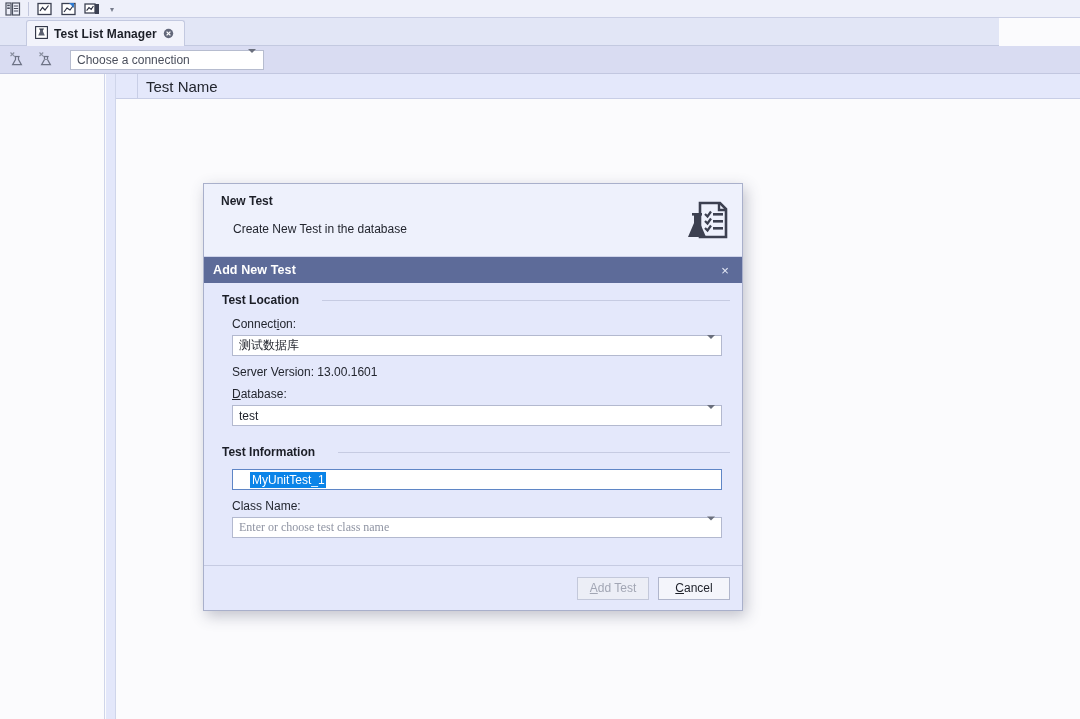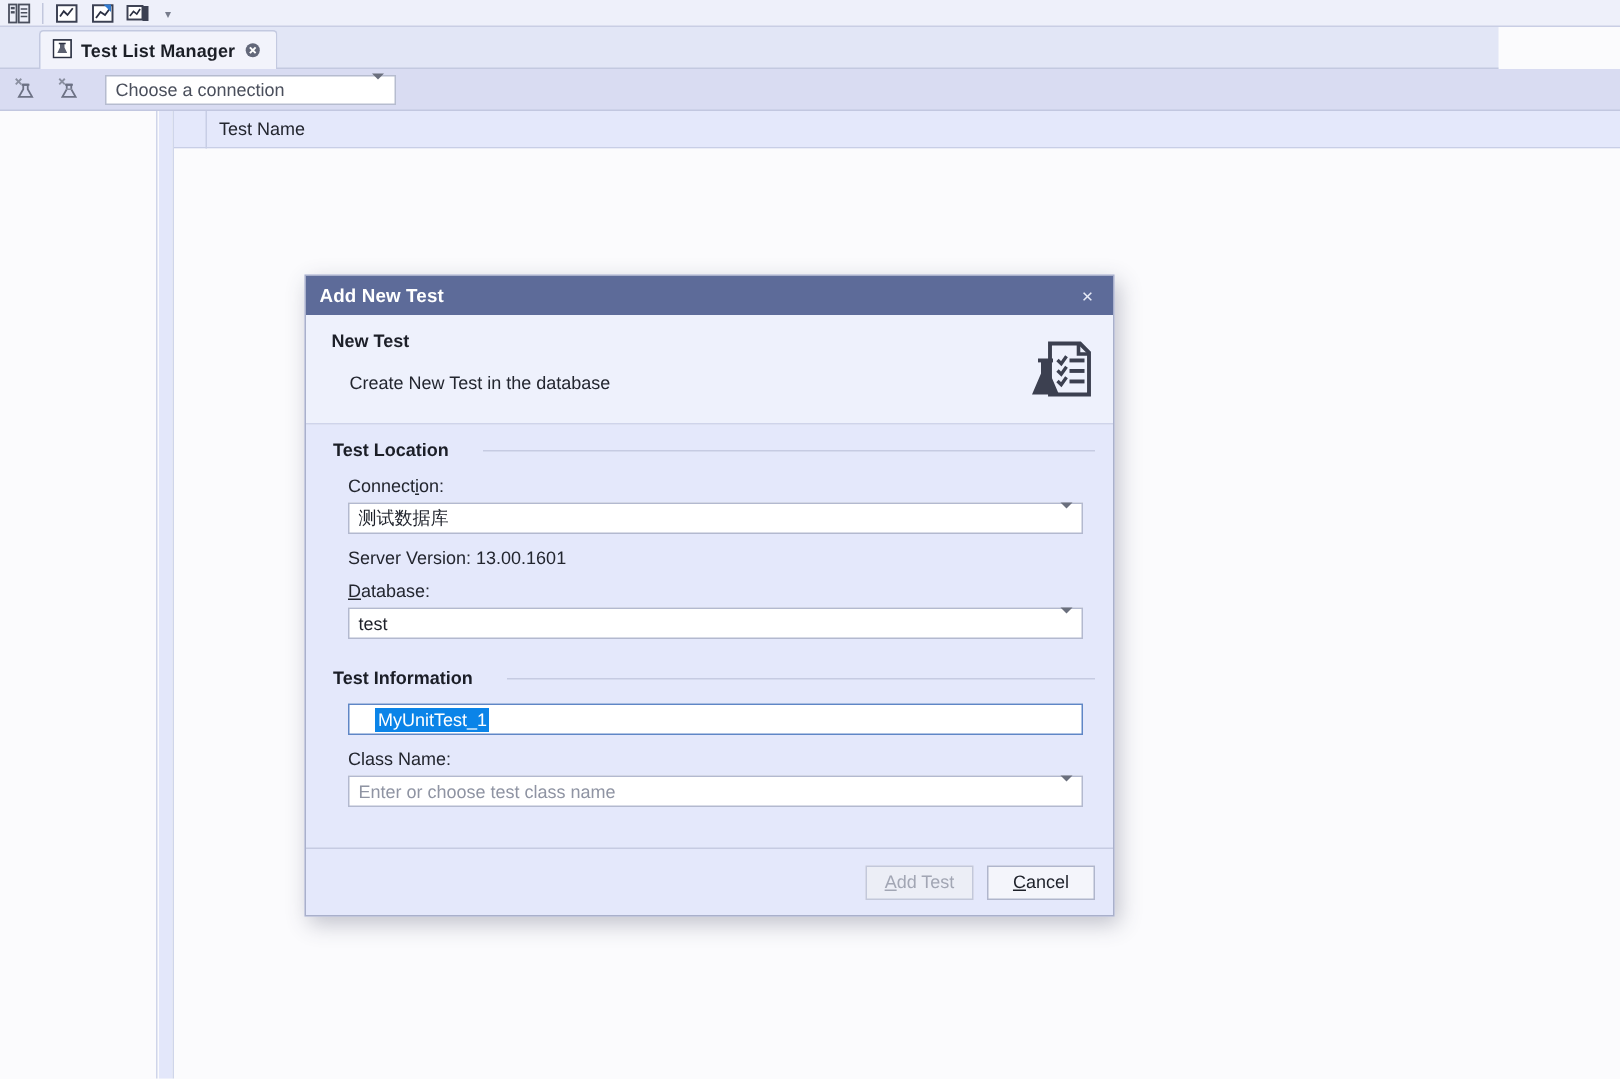--- a/index.html
+++ b/index.html
@@ -164,21 +164,21 @@
     display: flex;
     align-items: center;
   }
   .gh-cell {
     height: 25px;
     display: flex;
     align-items: center;
     padding-left: 8px;
     box-sizing: border-box;
     border-right: 1px solid #c8cee6;
-    font-size: 12px;
+    font-size: 15px;
     color: #23262f;
   }
   .gh-cell.narrow { width: 22px; padding: 0; }
   .gh-cell.wide { flex: 1; border-right: none; }
   #grid-body { height: 620px; background: #fbfbfd; }
 
   
   #dialog {
     position: absolute;
     left: 203px; top: 183px;
@@ -287,21 +287,21 @@
     padding-left: 6px;
     font-size: 12px;
     color: #1d2029;
     margin-bottom: 9px;
   }
   .combo .arrow {
     position: absolute;
     right: 6px; top: 50%;
     transform: translateY(-50%);
   }
-  .combo.placeholder { color: #8f94a3; }
+  .combo.placeholder { color: #8f94a3; font-family: Liberation Serif, serif; }
   .textbox {
     height: 21px;
     background: #ffffff;
     border: 1px solid #5f86c6;
     box-sizing: border-box;
     display: flex;
     align-items: center;
     padding-left: 17px;
     font-size: 12px;
     color: #1d2029;
@@ -434,43 +434,43 @@
 
 <div id="grid-area">
   <div id="grid-header">
     <div class="gh-cell narrow"></div>
     <div class="gh-cell wide">Test Name</div>
   </div>
   <div id="grid-body"></div>
 </div>
 
 <div id="dialog">
-
-  <div id="dlg-titlebar">
-    <span id="dlg-title">Add New Test</span>
-    <span id="dlg-close">×</span>
-  </div>
 
   <div id="dlg-banner">
     <div id="banner-title">New Test</div>
     <div id="banner-sub">Create New Test in the database</div>
     <div id="banner-icon">
       <svg width="46" height="46" viewBox="0 0 46 46">
         <path d="M16 6 L36 6 L42 12 L42 40 L16 40 Z" fill="none" stroke="#3c4050" stroke-width="2.6"></path>
         <path d="M35 6 L35 13 L42 13" fill="none" stroke="#3c4050" stroke-width="2.4"></path>
         <rect x="29" y="16" width="10" height="2.6" fill="#3c4050"></rect>
         <rect x="29" y="23" width="10" height="2.6" fill="#3c4050"></rect>
         <rect x="29" y="30" width="10" height="2.6" fill="#3c4050"></rect>
         <polyline points="21,17 23.5,19.5 27,14.5" fill="none" stroke="#3c4050" stroke-width="2.2"></polyline>
         <polyline points="21,24 23.5,26.5 27,21.5" fill="none" stroke="#3c4050" stroke-width="2.2"></polyline>
         <polyline points="21,31 23.5,33.5 27,28.5" fill="none" stroke="#3c4050" stroke-width="2.2"></polyline>
         <path d="M10 18 L10 26 L4 40 L22 40 L16 26 L16 18 Z" fill="#3c4050"></path>
         <rect x="8" y="16" width="10" height="2.6" fill="#3c4050"></rect>
       </svg>
     </div>
+  </div>
+
+  <div id="dlg-titlebar">
+    <span id="dlg-title">Add New Test</span>
+    <span id="dlg-close">×</span>
   </div>
 
   <div id="dlg-body">
 
     <div class="group">
       <div class="group-title-row">
         <span class="group-title">Test Location</span>
         <span class="group-rule"></span>
       </div>
       <div class="group-inner">

